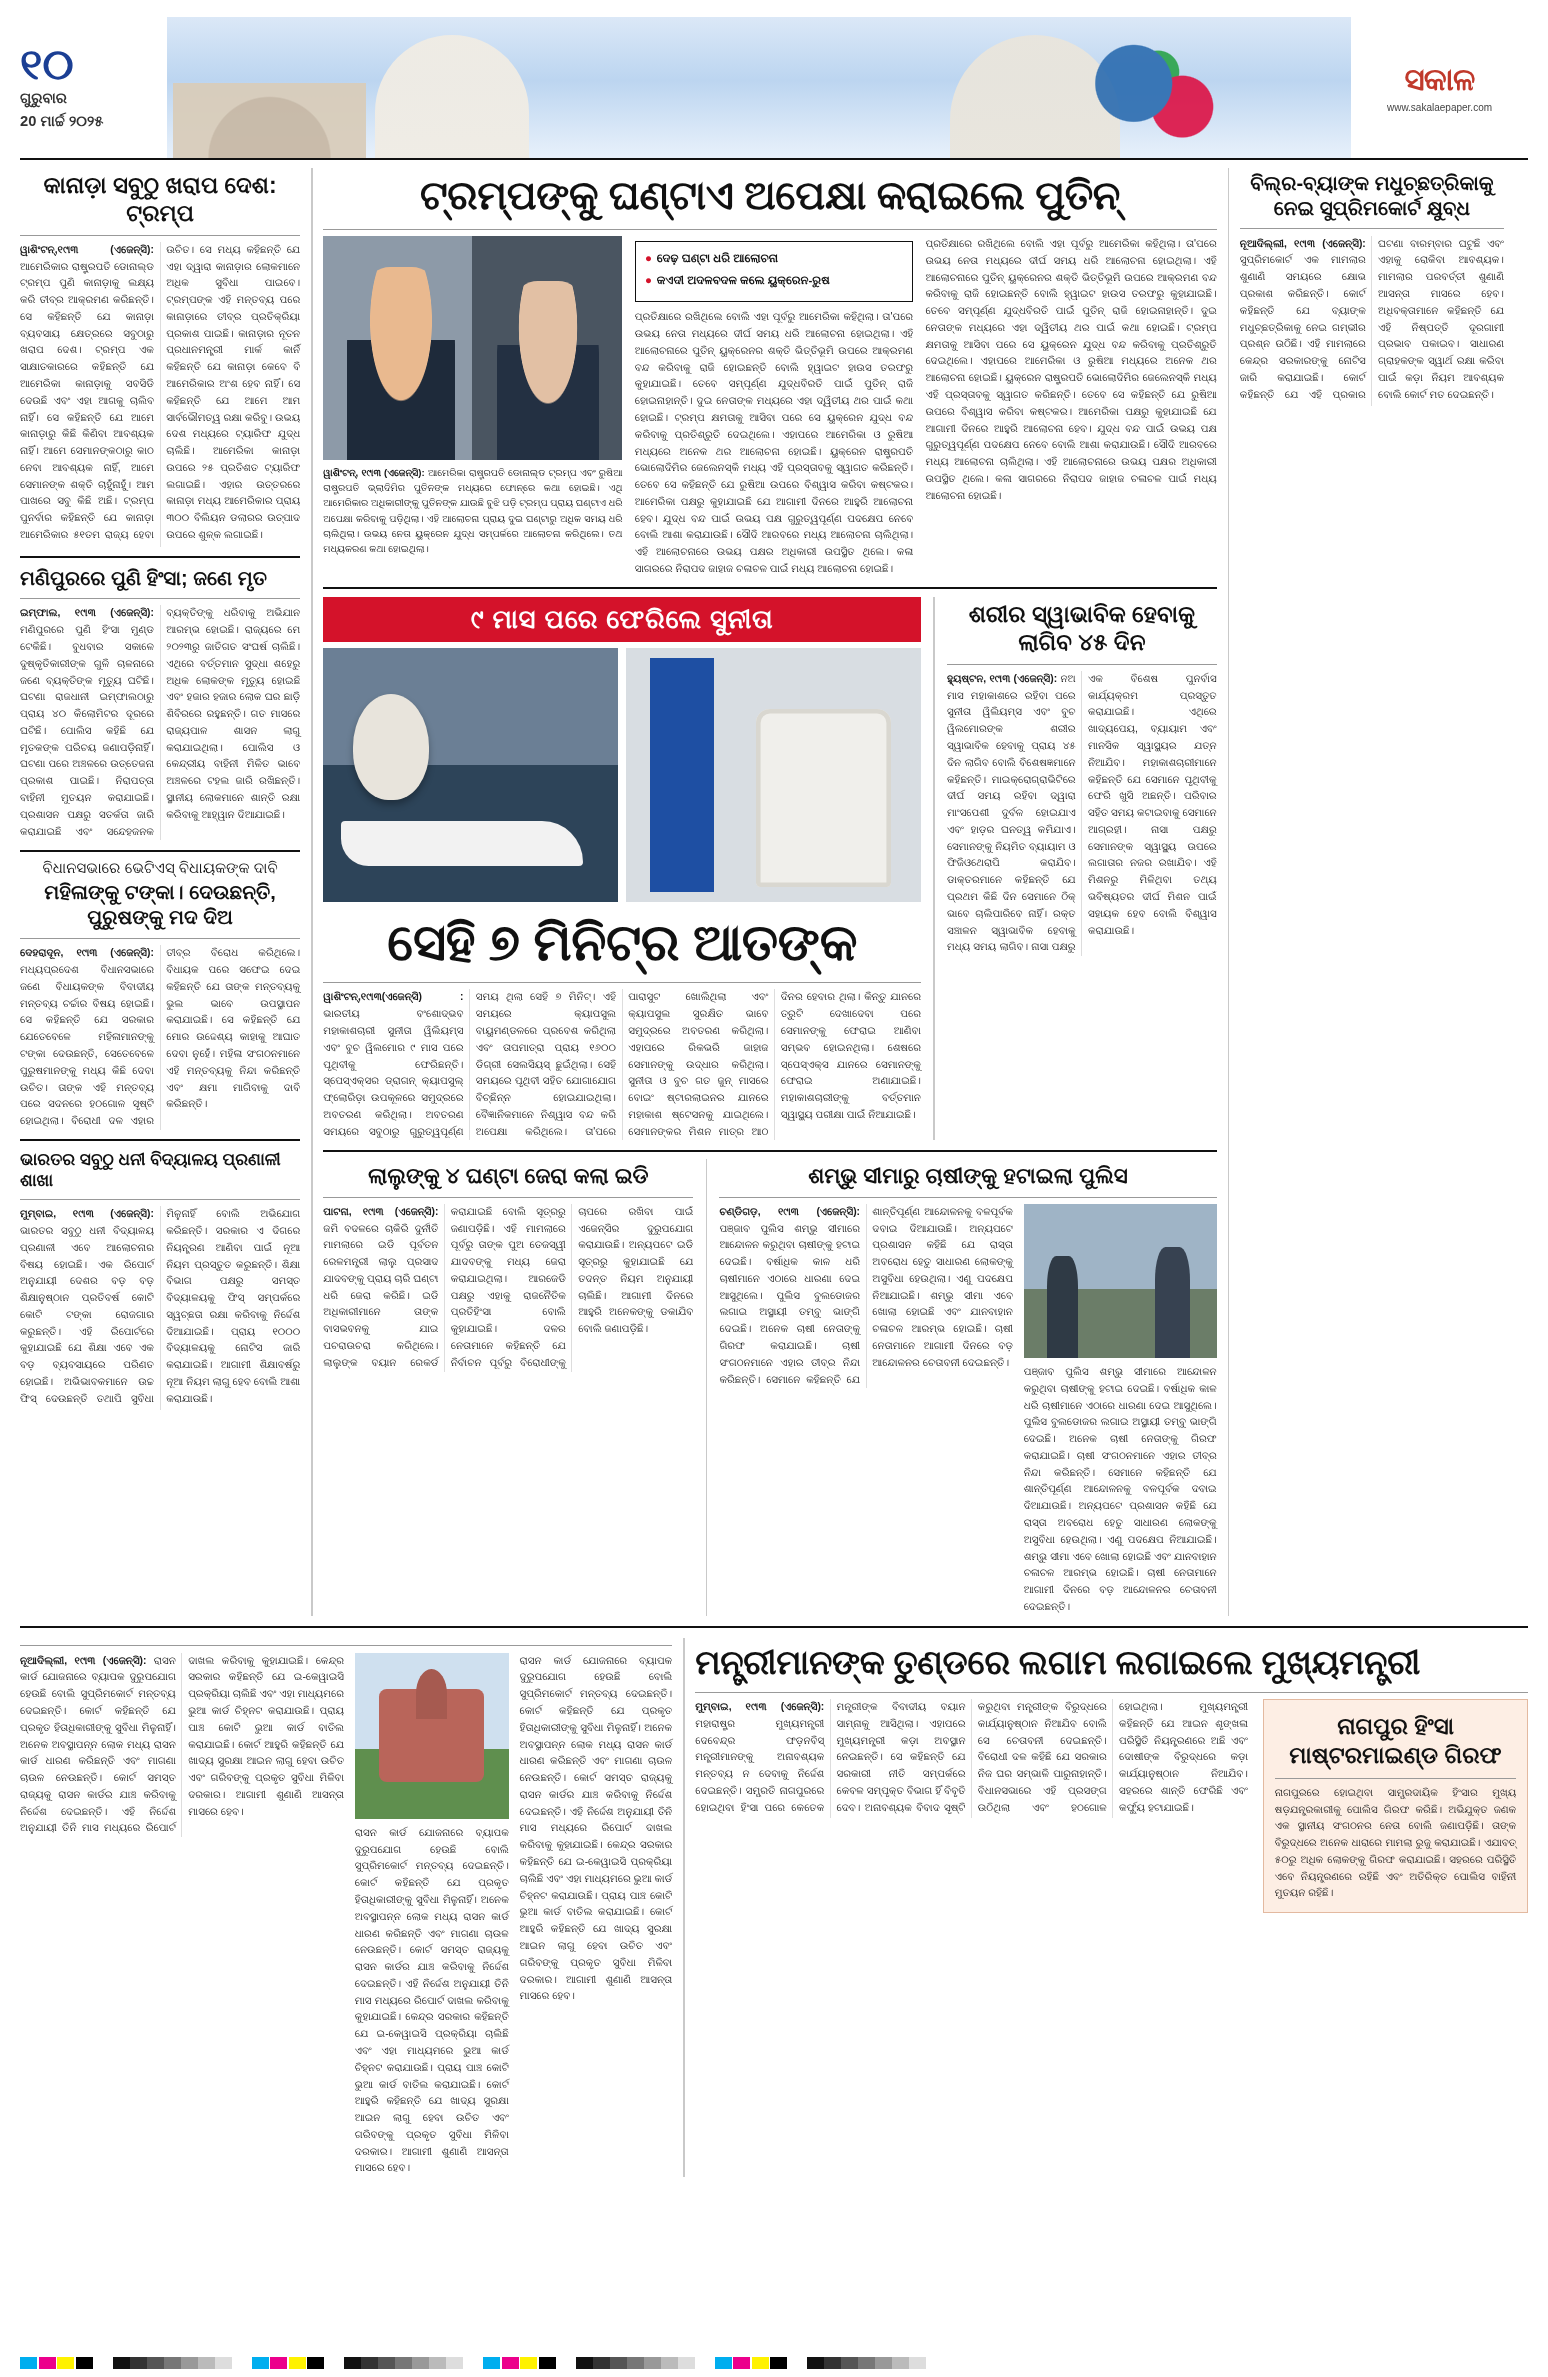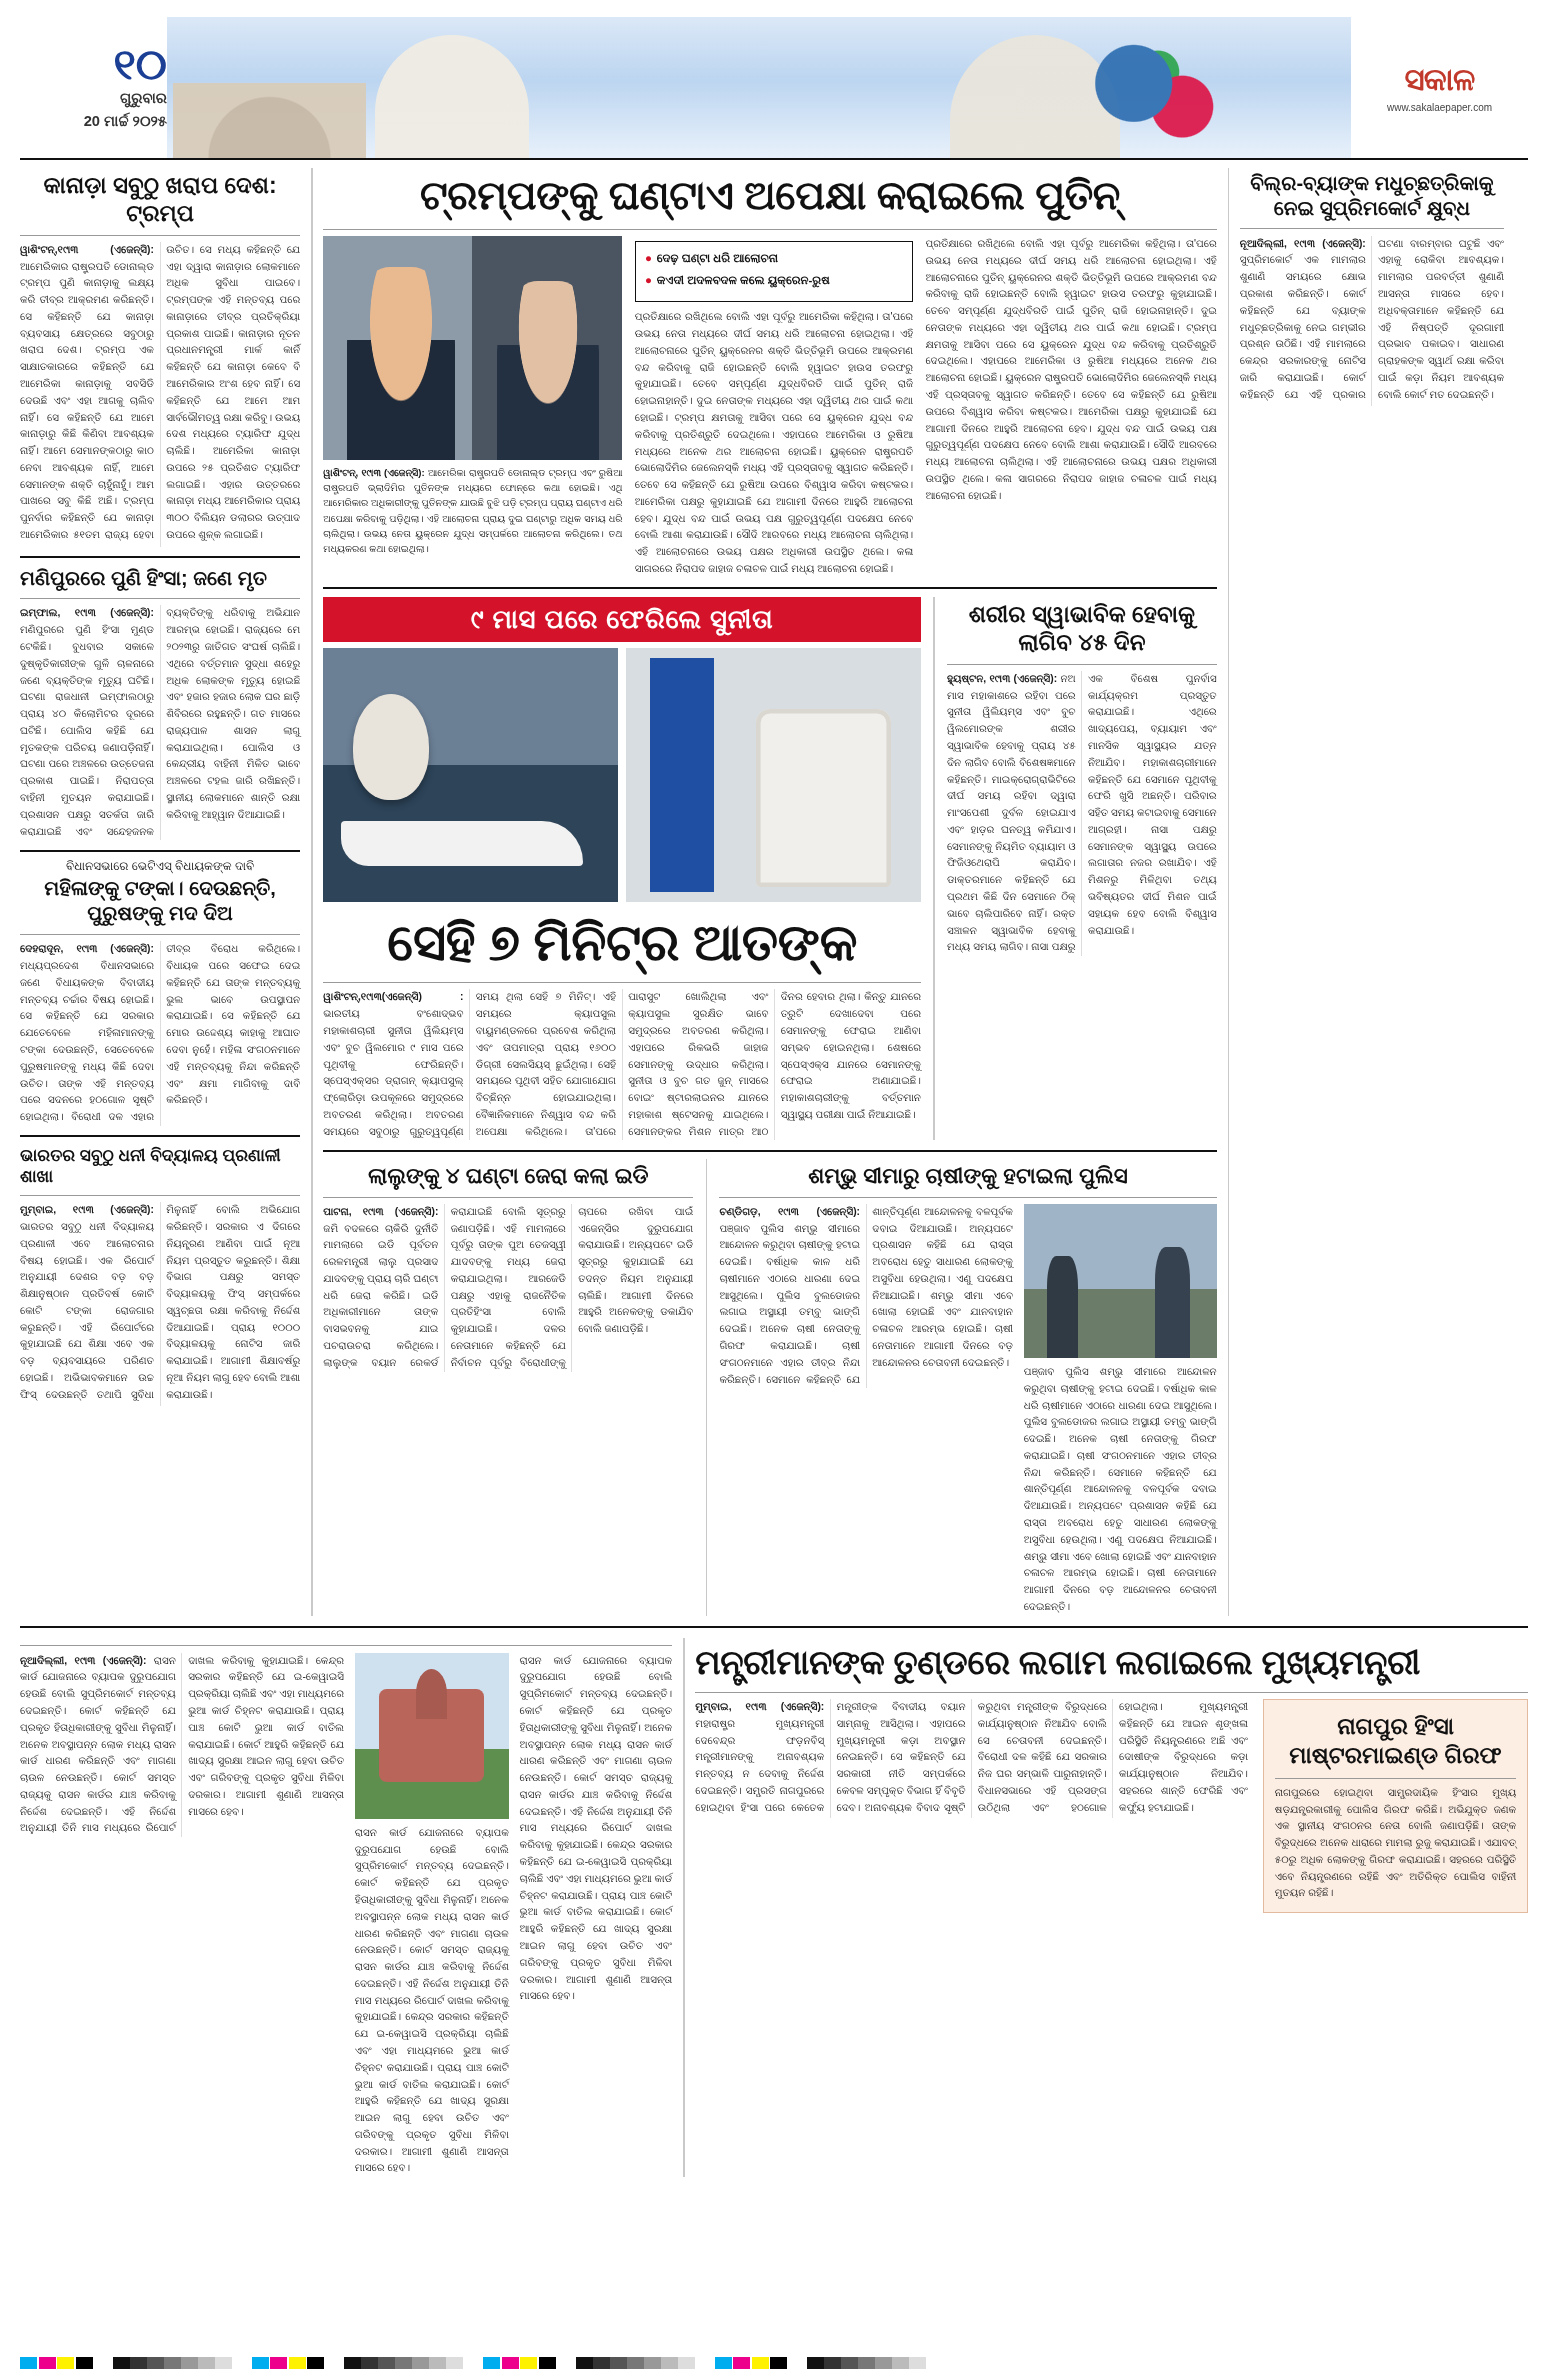--- a/index.html
+++ b/index.html
@@ -8,21 +8,21 @@
     width:1548px; height:2377px;
     background:#ffffff;
     font-family:"Liberation Sans", sans-serif;
     color:#111;
     position:relative;
   }
   .page { position:relative; width:1548px; height:2377px; padding:17px 20px; }
 
   
   .masthead { position:relative; height:143px; border-bottom:2.3px solid #111; display:flex; align-items:stretch; }
-  .mast-date { width:147px; text-align:right; display:flex; flex-direction:column; justify-content:center; gap:3.1px; }
+  .mast-date { width:147px; text-align:left; display:flex; flex-direction:column; justify-content:center; gap:3.1px; }
   .mast-date .big { font-size:43px; font-weight:bold; color:#1b3f94; line-height:1; }
   .mast-date .sm { font-size:14.7px; color:#333; font-weight:bold; line-height:1.35; }
   .mast-banner { flex:1; position:relative; background:linear-gradient(180deg,#dbe8f7 0%, #bcd5f0 45%, #e8f1fb 100%); overflow:hidden; }
   .mast-title { position:absolute; left:50%; top:50%; transform:translate(-50%,-50%); font-size:51px; font-weight:bold; letter-spacing:0.8px;
       color:#1a3c8c; text-shadow:1.5px 1.5px 0 #ffffff; white-space:nowrap; }
   .mast-title .y { color:#e8a31b; }
   .mast-logo { width:177px; display:flex; flex-direction:column; align-items:center; justify-content:center; }
   .mast-logo .lg { font-size:31px; font-weight:bold; color:#c0392b; letter-spacing:-0.8px;}
   .mast-logo .url { font-size:10px; color:#444; margin-top:3.1px;}
   .bld { position:absolute; bottom:0; opacity:.95; }
@@ -144,21 +144,21 @@
         <div class="hr-thin"></div>
         <div class="txt cols2">
           <p><b>ଇମ୍ଫାଲ, ୧୯ା୩ (ଏଜେନ୍ସି):</b>
           <span>ମଣିପୁରରେ ପୁଣି ହିଂସା ମୁଣ୍ଡ ଟେକିଛି। ବୁଧବାର ସକାଳେ ଦୁଷ୍କୃତିକାରୀଙ୍କ ଗୁଳି ଚାଳନାରେ ଜଣେ ବ୍ୟକ୍ତିଙ୍କ ମୃତ୍ୟୁ ଘଟିଛି। ଘଟଣା ରାଜଧାନୀ ଇମ୍ଫାଲଠାରୁ ପ୍ରାୟ ୪୦ କିଲୋମିଟର ଦୂରରେ ଘଟିଛି। ପୋଲିସ କହିଛି ଯେ ମୃତକଙ୍କ ପରିଚୟ ଜଣାପଡ଼ିନାହିଁ। ଘଟଣା ପରେ ଅଞ୍ଚଳରେ ଉତ୍ତେଜନା ପ୍ରକାଶ ପାଇଛି। ନିରାପତ୍ତା ବାହିନୀ ମୁତୟନ କରାଯାଇଛି। ପ୍ରଶାସନ ପକ୍ଷରୁ ସତର୍କତା ଜାରି କରାଯାଇଛି ଏବଂ ସନ୍ଦେହଜନକ ବ୍ୟକ୍ତିଙ୍କୁ ଧରିବାକୁ ଅଭିଯାନ ଆରମ୍ଭ ହୋଇଛି। ରାଜ୍ୟରେ ମେ ୨୦୨୩ରୁ ଜାତିଗତ ସଂଘର୍ଷ ଚାଲିଛି। ଏଥିରେ ବର୍ତ୍ତମାନ ସୁଦ୍ଧା ଶହେରୁ ଅଧିକ ଲୋକଙ୍କ ମୃତ୍ୟୁ ହୋଇଛି ଏବଂ ହଜାର ହଜାର ଲୋକ ଘର ଛାଡ଼ି ଶିବିରରେ ରହୁଛନ୍ତି। ଗତ ମାସରେ ରାଜ୍ୟପାଳ ଶାସନ ଲାଗୁ କରାଯାଇଥିଲା। ପୋଲିସ ଓ କେନ୍ଦ୍ରୀୟ ବାହିନୀ ମିଳିତ ଭାବେ ଅଞ୍ଚଳରେ ଟହଲ ଜାରି ରଖିଛନ୍ତି। ସ୍ଥାନୀୟ ଲୋକମାନେ ଶାନ୍ତି ରକ୍ଷା କରିବାକୁ ଆହ୍ୱାନ ଦିଆଯାଇଛି।</span></p>
         </div>
       </div>
 
       <div class="hr-thick"></div>
 
       <div>
-        <div style="font-size:12px; text-align:center; margin-bottom:3.1px;">ବିଧାନସଭାରେ ଭେଟିଏସ୍‌ ବିଧାୟକଙ୍କ ଦାବି</div>
+        <div style="font-size:15px; text-align:center; margin-bottom:3.1px;">ବିଧାନସଭାରେ ଭେଟିଏସ୍‌ ବିଧାୟକଙ୍କ ଦାବି</div>
         <h3 class="head center">ମହିଳାଙ୍କୁ ଟଙ୍କା। ଦେଉଛନ୍ତି, ପୁରୁଷଙ୍କୁ ମଦ ଦିଅ</h3>
         <div class="hr-thin"></div>
         <div class="txt cols2">
           <p><b>ଦେହରାଦୂନ, ୧୯ା୩ (ଏଜେନ୍ସି):</b>
           <span>ମଧ୍ୟପ୍ରଦେଶ ବିଧାନସଭାରେ ଜଣେ ବିଧାୟକଙ୍କ ବିବାଦୀୟ ମନ୍ତବ୍ୟ ଚର୍ଚ୍ଚାର ବିଷୟ ହୋଇଛି। ସେ କହିଛନ୍ତି ଯେ ସରକାର ଯେତେବେଳେ ମହିଳାମାନଙ୍କୁ ଟଙ୍କା ଦେଉଛନ୍ତି, ସେତେବେଳେ ପୁରୁଷମାନଙ୍କୁ ମଧ୍ୟ କିଛି ଦେବା ଉଚିତ। ତାଙ୍କ ଏହି ମନ୍ତବ୍ୟ ପରେ ସଦନରେ ହଠଗୋଳ ସୃଷ୍ଟି ହୋଇଥିଲା। ବିରୋଧୀ ଦଳ ଏହାର ତୀବ୍ର ବିରୋଧ କରିଥିଲେ। ବିଧାୟକ ପରେ ସଫେଇ ଦେଇ କହିଛନ୍ତି ଯେ ତାଙ୍କ ମନ୍ତବ୍ୟକୁ ଭୁଲ ଭାବେ ଉପସ୍ଥାପନ କରାଯାଇଛି। ସେ କହିଛନ୍ତି ଯେ ମୋର ଉଦ୍ଦେଶ୍ୟ କାହାକୁ ଆଘାତ ଦେବା ନୁହେଁ। ମହିଳା ସଂଗଠନମାନେ ଏହି ମନ୍ତବ୍ୟକୁ ନିନ୍ଦା କରିଛନ୍ତି ଏବଂ କ୍ଷମା ମାଗିବାକୁ ଦାବି କରିଛନ୍ତି।</span></p>
         </div>
       </div>
 
       <div class="hr-thick"></div>
 

